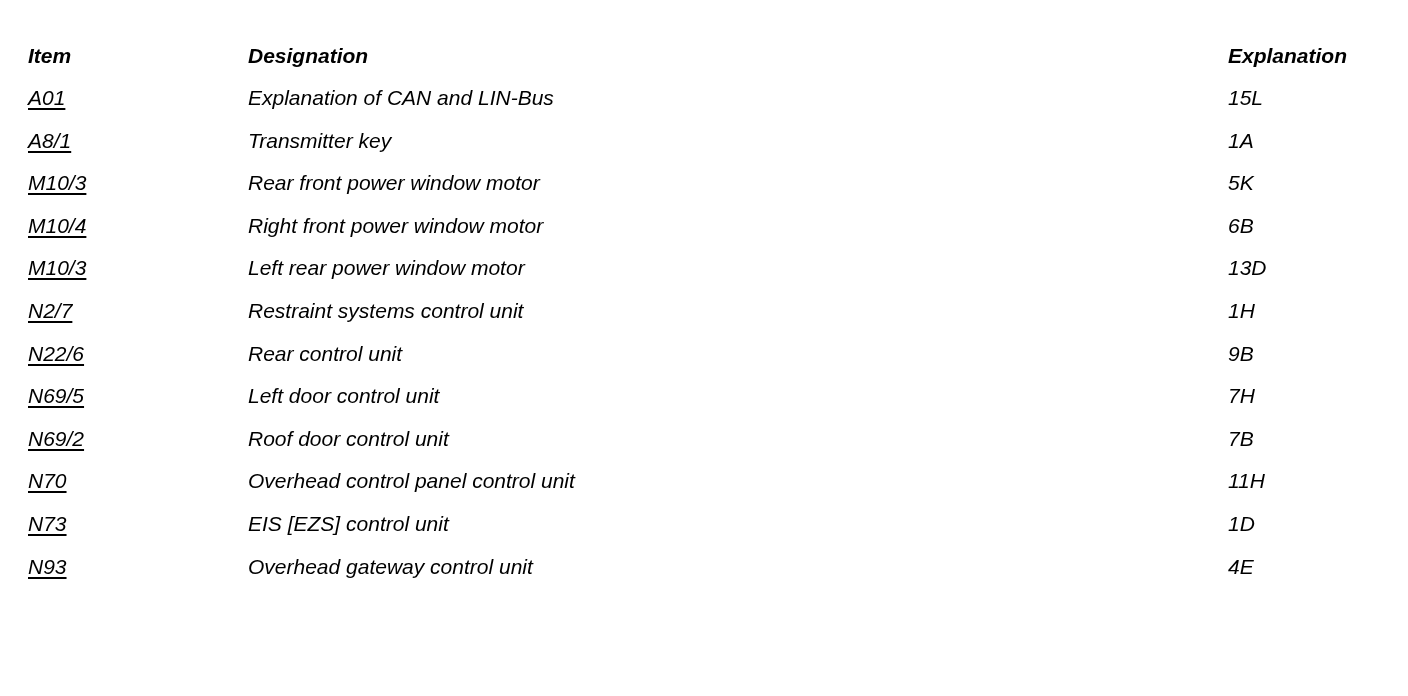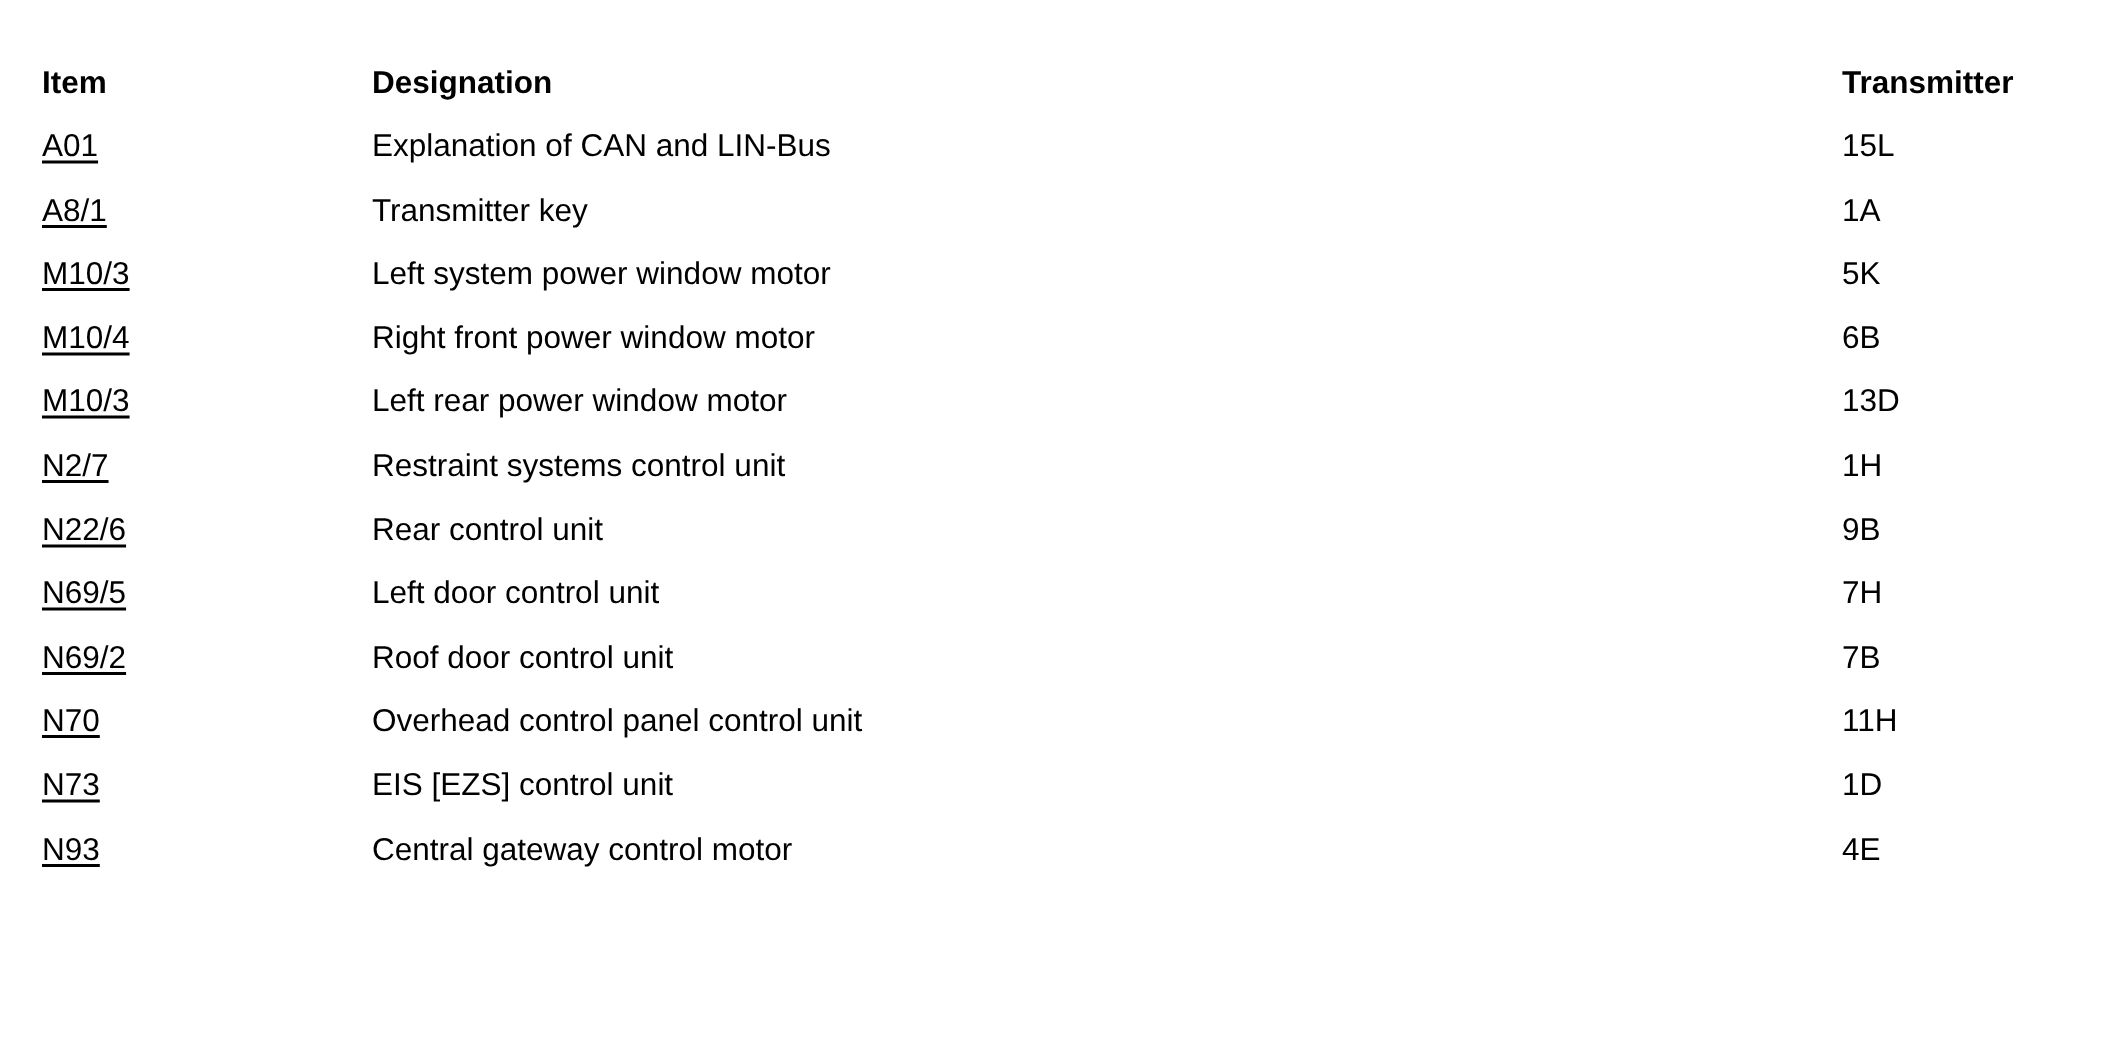--- a/index.html
+++ b/index.html
@@ -37,20 +37,21 @@
   table.index-table th,
   table.index-table td {
     padding: 0;
     margin: 0;
     text-align: left;
     vertical-align: baseline;
     font-size: 21px;
     line-height: 42.6px;
     height: 42.6px;
     white-space: nowrap;
+    font-style: italic;
   }
   table.index-table thead th {
     font-weight: bold;
     font-size: 21px;
     line-height: 43px;
     height: 43px;
   }
   .item-link {
     text-decoration: underline;
     text-decoration-thickness: 2px;
@@ -71,37 +72,37 @@
   <table class="index-table">
     <colgroup>
       <col class="col-item">
       <col class="col-designation">
       <col class="col-coordinates">
     </colgroup>
     <thead>
       <tr>
         <th>Item</th>
         <th>Designation</th>
-        <th>Transmitter</th>
+        <th>Explanation</th>
       </tr>
     </thead>
     <tbody id="table-body">
         <tr>
           <td><span class="item-link">A01</span></td>
           <td class="designation-cell">Explanation of CAN and LIN-Bus</td>
           <td class="coordinates-cell">15L</td>
         </tr>
         <tr>
           <td><span class="item-link">A8/1</span></td>
           <td class="designation-cell">Transmitter key</td>
           <td class="coordinates-cell">1A</td>
         </tr>
         <tr>
           <td><span class="item-link">M10/3</span></td>
-          <td class="designation-cell">Left system power window motor</td>
+          <td class="designation-cell">Rear front power window motor</td>
           <td class="coordinates-cell">5K</td>
         </tr>
         <tr>
           <td><span class="item-link">M10/4</span></td>
           <td class="designation-cell">Right front power window motor</td>
           <td class="coordinates-cell">6B</td>
         </tr>
         <tr>
           <td><span class="item-link">M10/3</span></td>
           <td class="designation-cell">Left rear power window motor</td>
@@ -132,18 +133,18 @@
           <td class="designation-cell">Overhead control panel control unit</td>
           <td class="coordinates-cell">11H</td>
         </tr>
         <tr>
           <td><span class="item-link">N73</span></td>
           <td class="designation-cell">EIS [EZS] control unit</td>
           <td class="coordinates-cell">1D</td>
         </tr>
         <tr>
           <td><span class="item-link">N93</span></td>
-          <td class="designation-cell">Central gateway control motor</td>
+          <td class="designation-cell">Overhead gateway control unit</td>
           <td class="coordinates-cell">4E</td>
         </tr>
       </tbody>
   </table>
 </div>
 
 </body></html>

